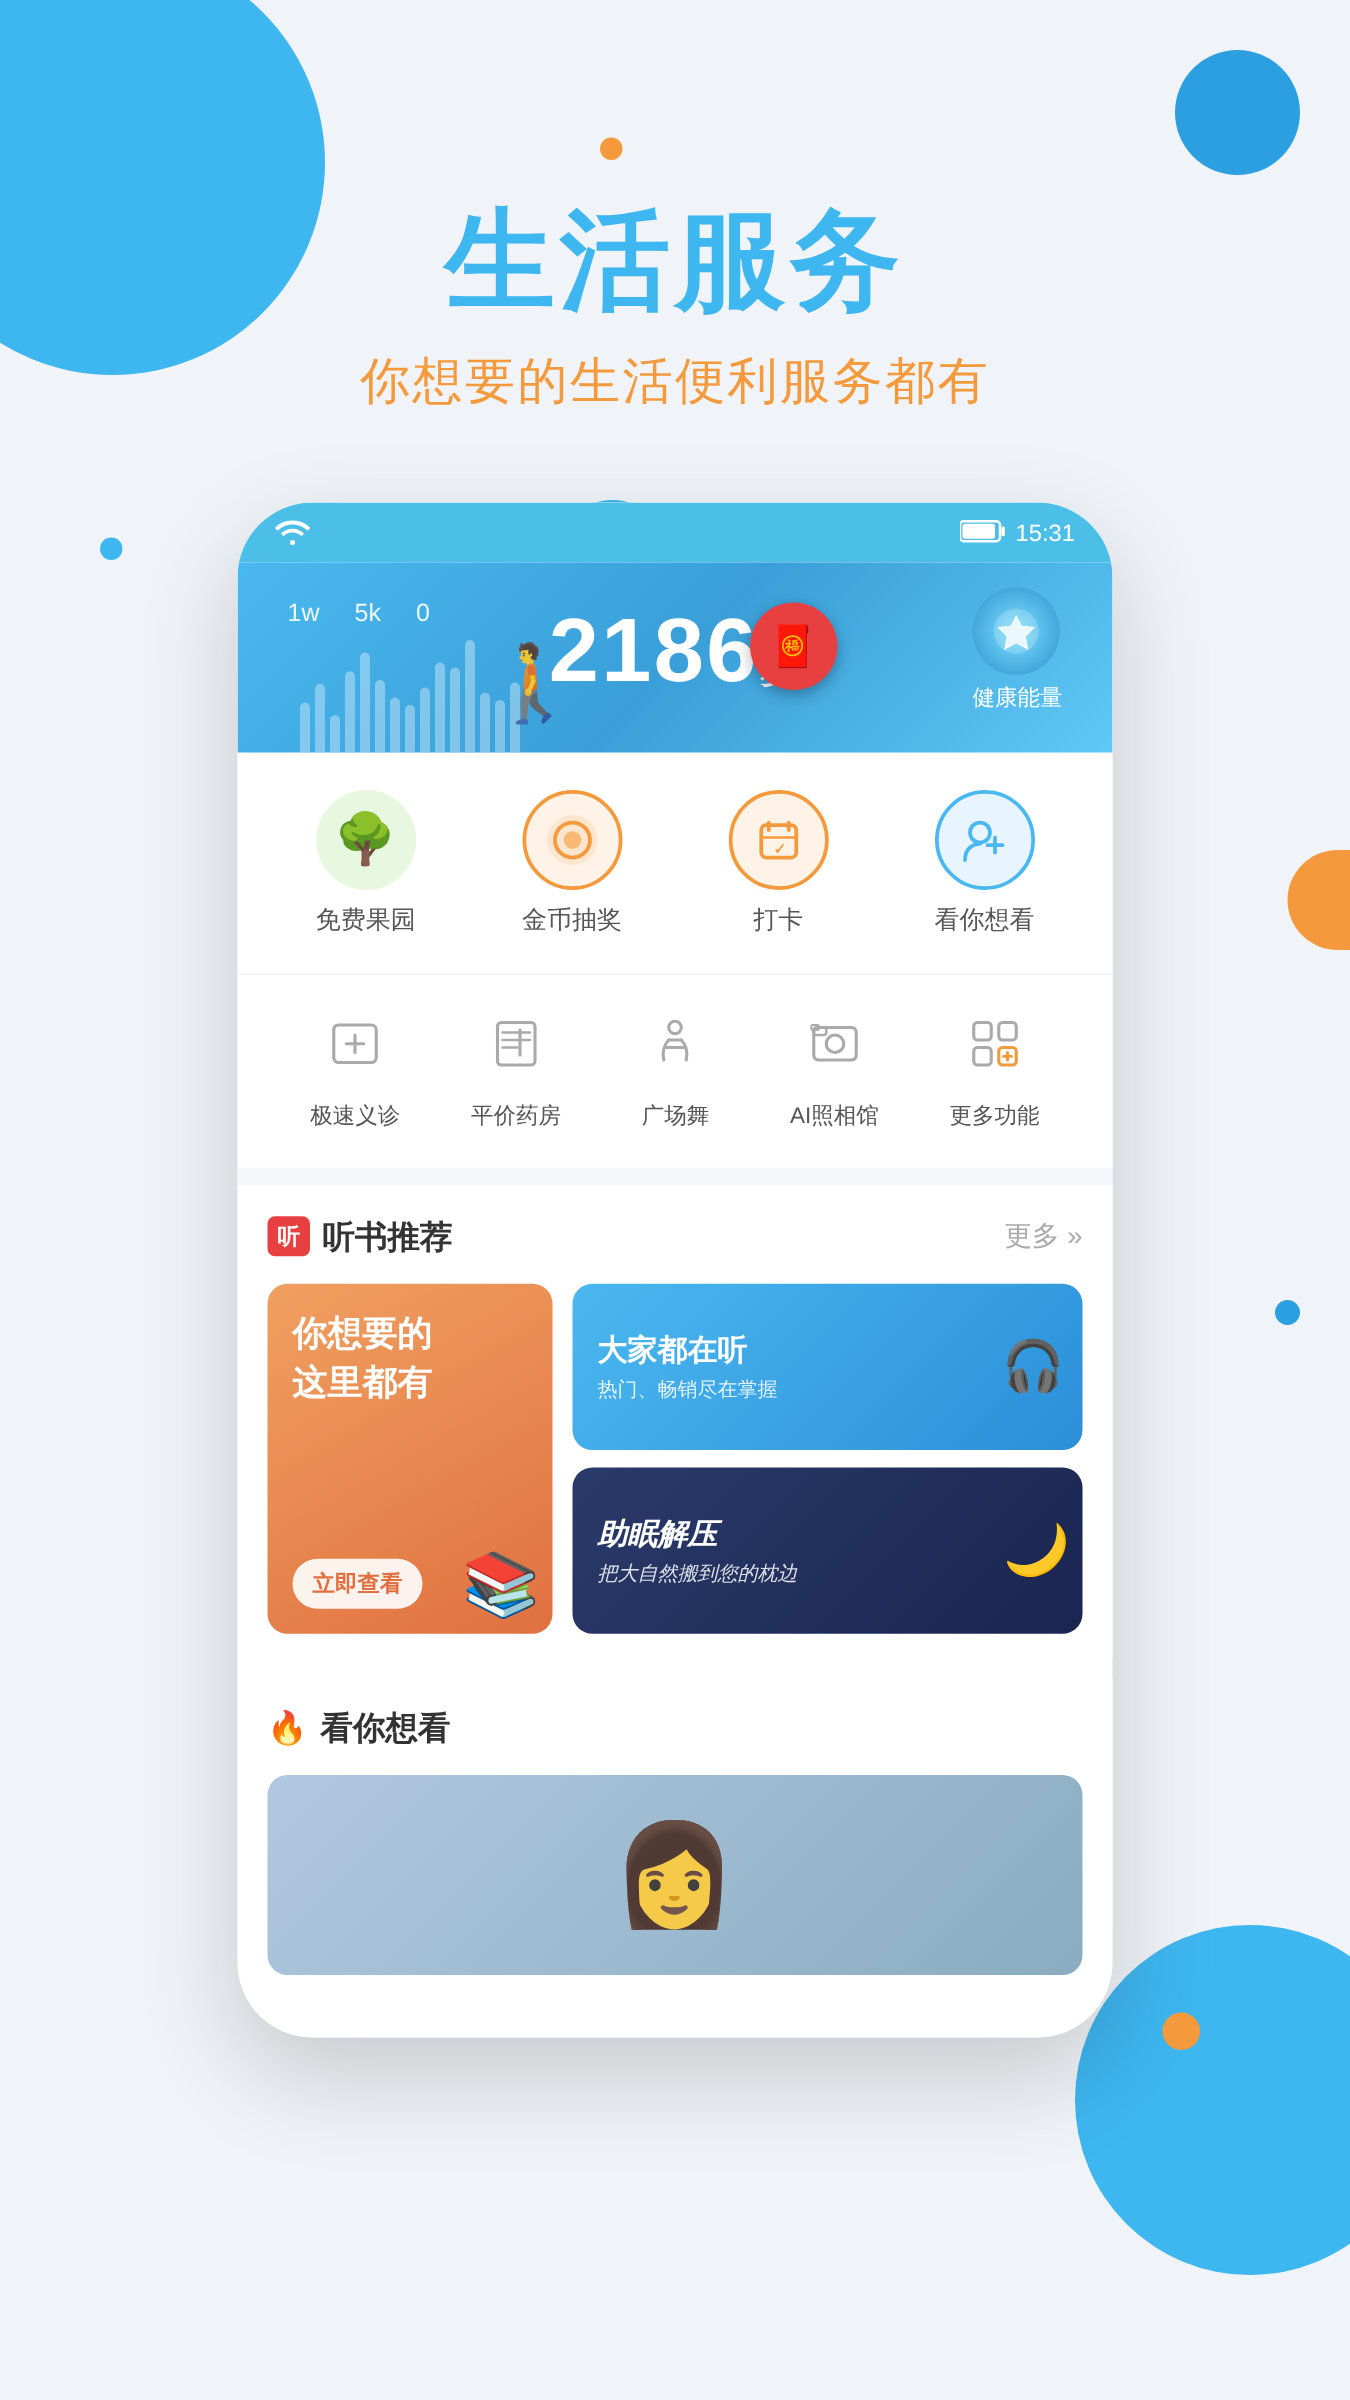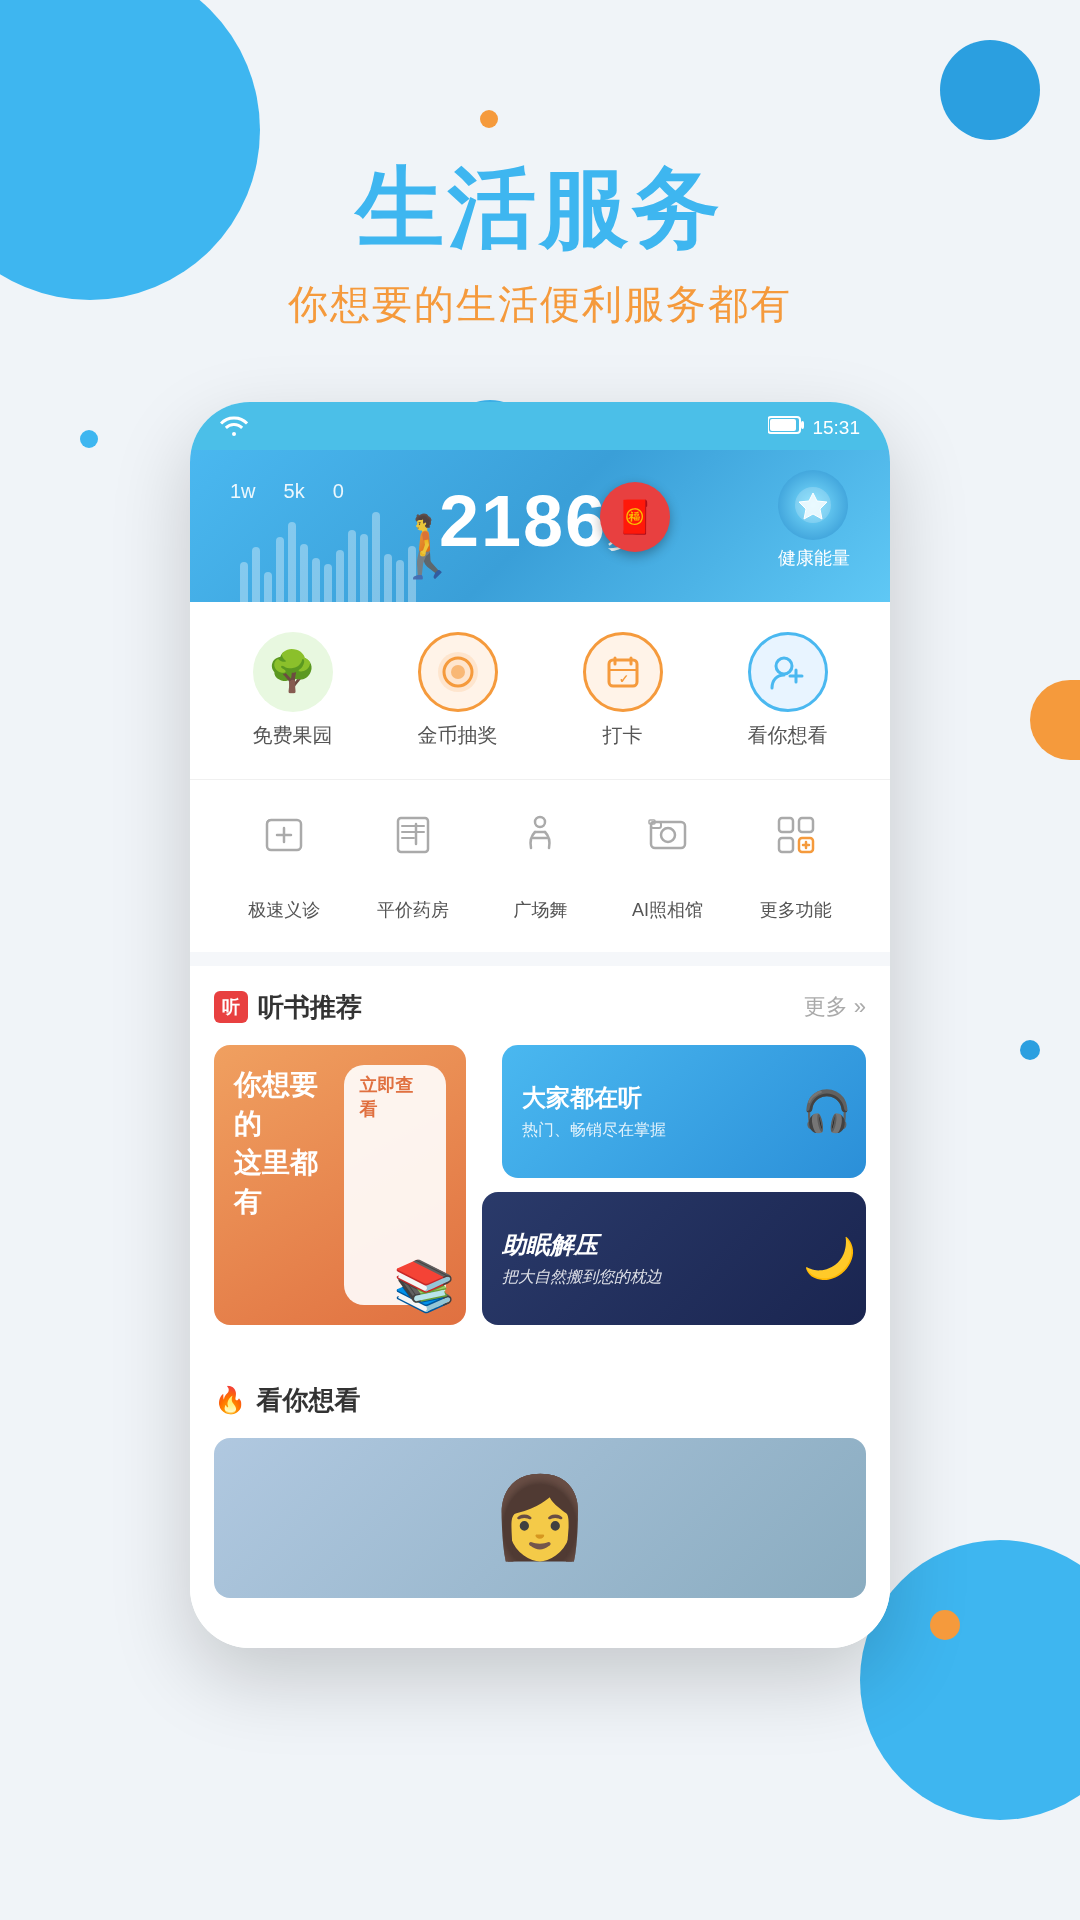--- a/index.html
+++ b/index.html
@@ -296,21 +296,21 @@
     .func-grid {
       background: #fff;
       padding: 20px 30px 30px;
       display: flex;
       justify-content: space-around;
     }
     .func-item {
       display: flex;
       flex-direction: column;
       align-items: center;
-      gap: 28px;
+      gap: 10px;
       cursor: pointer;
     }
     .func-icon-box {
       width: 70px;
       height: 70px;
       display: flex;
       align-items: center;
       justify-content: center;
       font-size: 36px;
       color: #aaa;
@@ -355,27 +355,27 @@
     }
     .section-more {
       font-size: 22px;
       color: #aaa;
     }
     .listen-cards {
       display: flex;
       gap: 16px;
     }
     .listen-card-left {
-      width: 252px;
+      width: 228px;
       min-height: 280px;
       background: linear-gradient(150deg, #f0a060, #e07040);
       border-radius: 16px;
       padding: 20px;
       display: flex;
-      flex-direction: row;
+      flex-direction: column;
       justify-content: space-between;
       position: relative;
       overflow: hidden;
     }
     .card-text-main {
       font-size: 28px;
       font-weight: 700;
       color: #fff;
       line-height: 1.4;
     }
@@ -406,21 +406,20 @@
       border-radius: 16px;
       padding: 18px 20px;
       display: flex;
       flex-direction: column;
       justify-content: center;
       position: relative;
       overflow: hidden;
     }
     .card-right-top {
       background: linear-gradient(135deg, #4ab8f0, #2b8fd8);
-      margin-left: 20px;
     }
     .card-right-bottom {
       background: linear-gradient(135deg, #2a3a6a, #1a2550);
       font-style: italic;
     }
     .card-right-title {
       font-size: 24px;
       font-weight: 700;
       color: #fff;
       margin-bottom: 6px;

